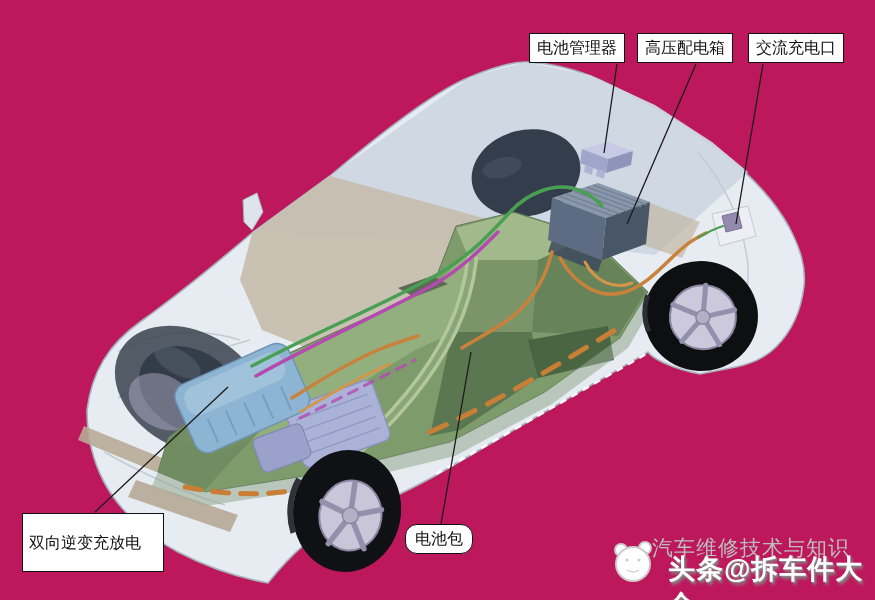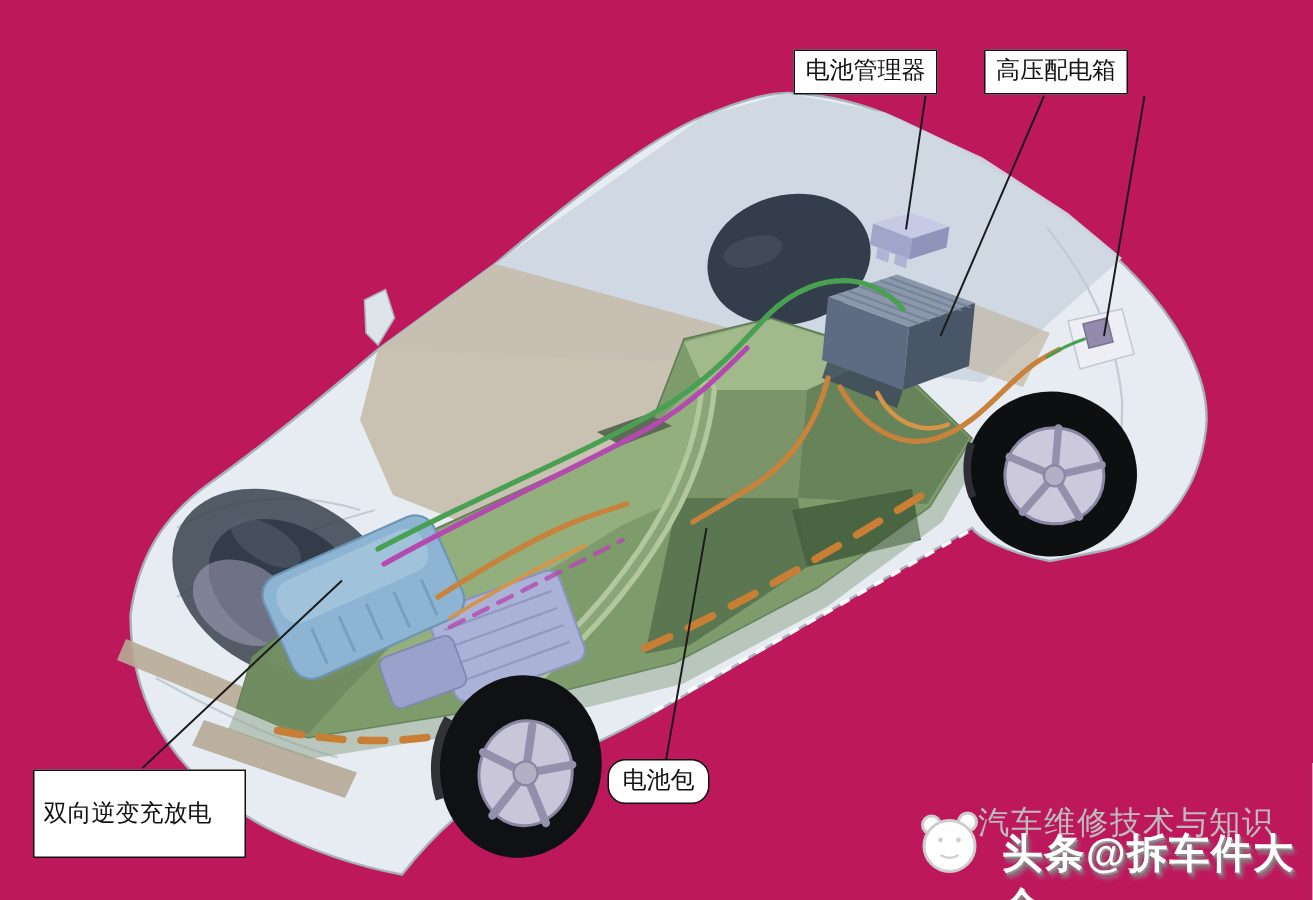--- a/index.html
+++ b/index.html
@@ -189,22 +189,23 @@
     <circle cx="621" cy="550" r="6"></circle>
     <circle cx="645" cy="548" r="6"></circle>
     <circle cx="633" cy="564" r="17"></circle>
     <circle cx="627" cy="560" r="1.6" fill="#cfcfcf" stroke="none"></circle>
     <circle cx="639" cy="560" r="1.6" fill="#cfcfcf" stroke="none"></circle>
     <path d="M 627,570 Q 633,574 639,570" fill="none" stroke="#cfcfcf" stroke-width="1.5"></path>
   </g>
 </svg>
 
 <div class="callout" style="left:529px;top:33px;">电池管理器</div>
-<div class="callout" style="left:637px;top:33px;margin-left:19px;">高压配电箱</div>
-<div class="callout" style="left:405px;top:506px;padding:2px 9px;border-radius:12px;">电池包</div>
+<div class="callout" style="left:637px;top:33px;">高压配电箱</div>
+<div class="callout" style="left:748px;top:33px;">交流充电口</div>
+<div class="callout" style="left:405px;top:524px;padding:2px 9px;border-radius:12px;">电池包</div>
 <div class="callout multi" style="left:22px;top:513px;">
   <div>双向逆变充放电</div>
 </div>
 
 <div class="wm-gray">汽车维修技术与知识</div>
 <div class="wm-white">头条@拆车件大全</div>
 
 </div>
 
 </body></html>

